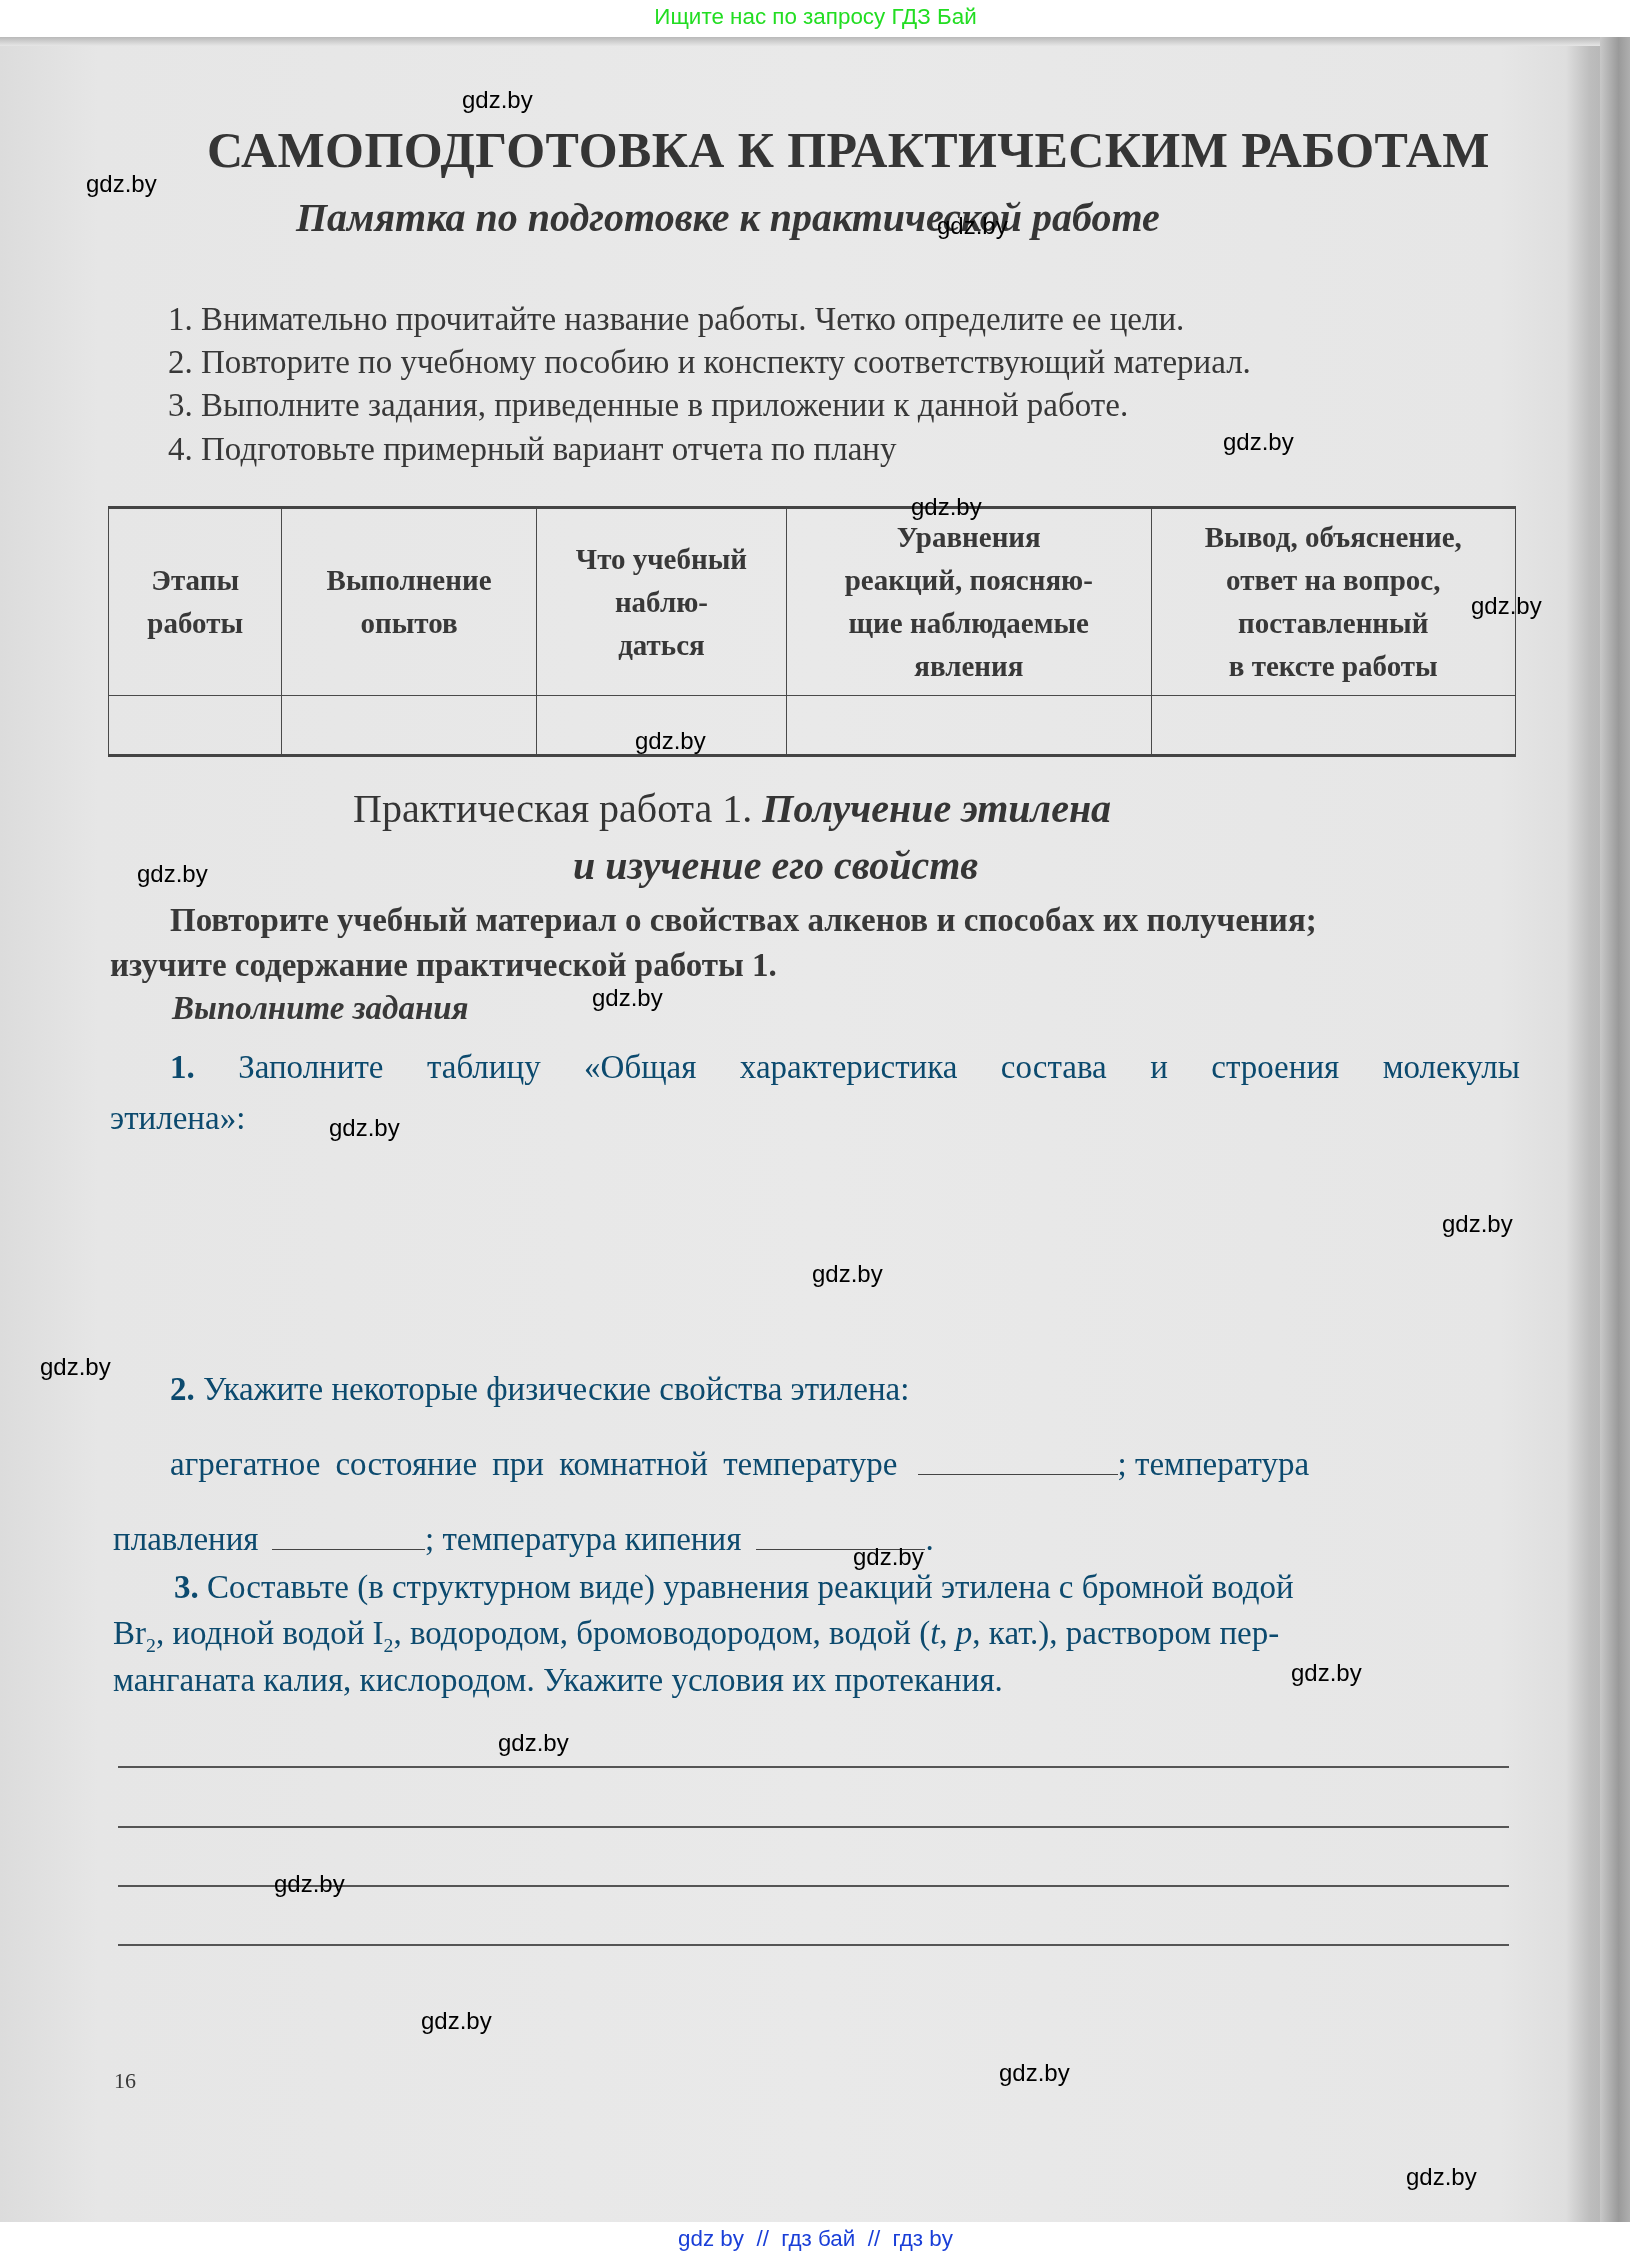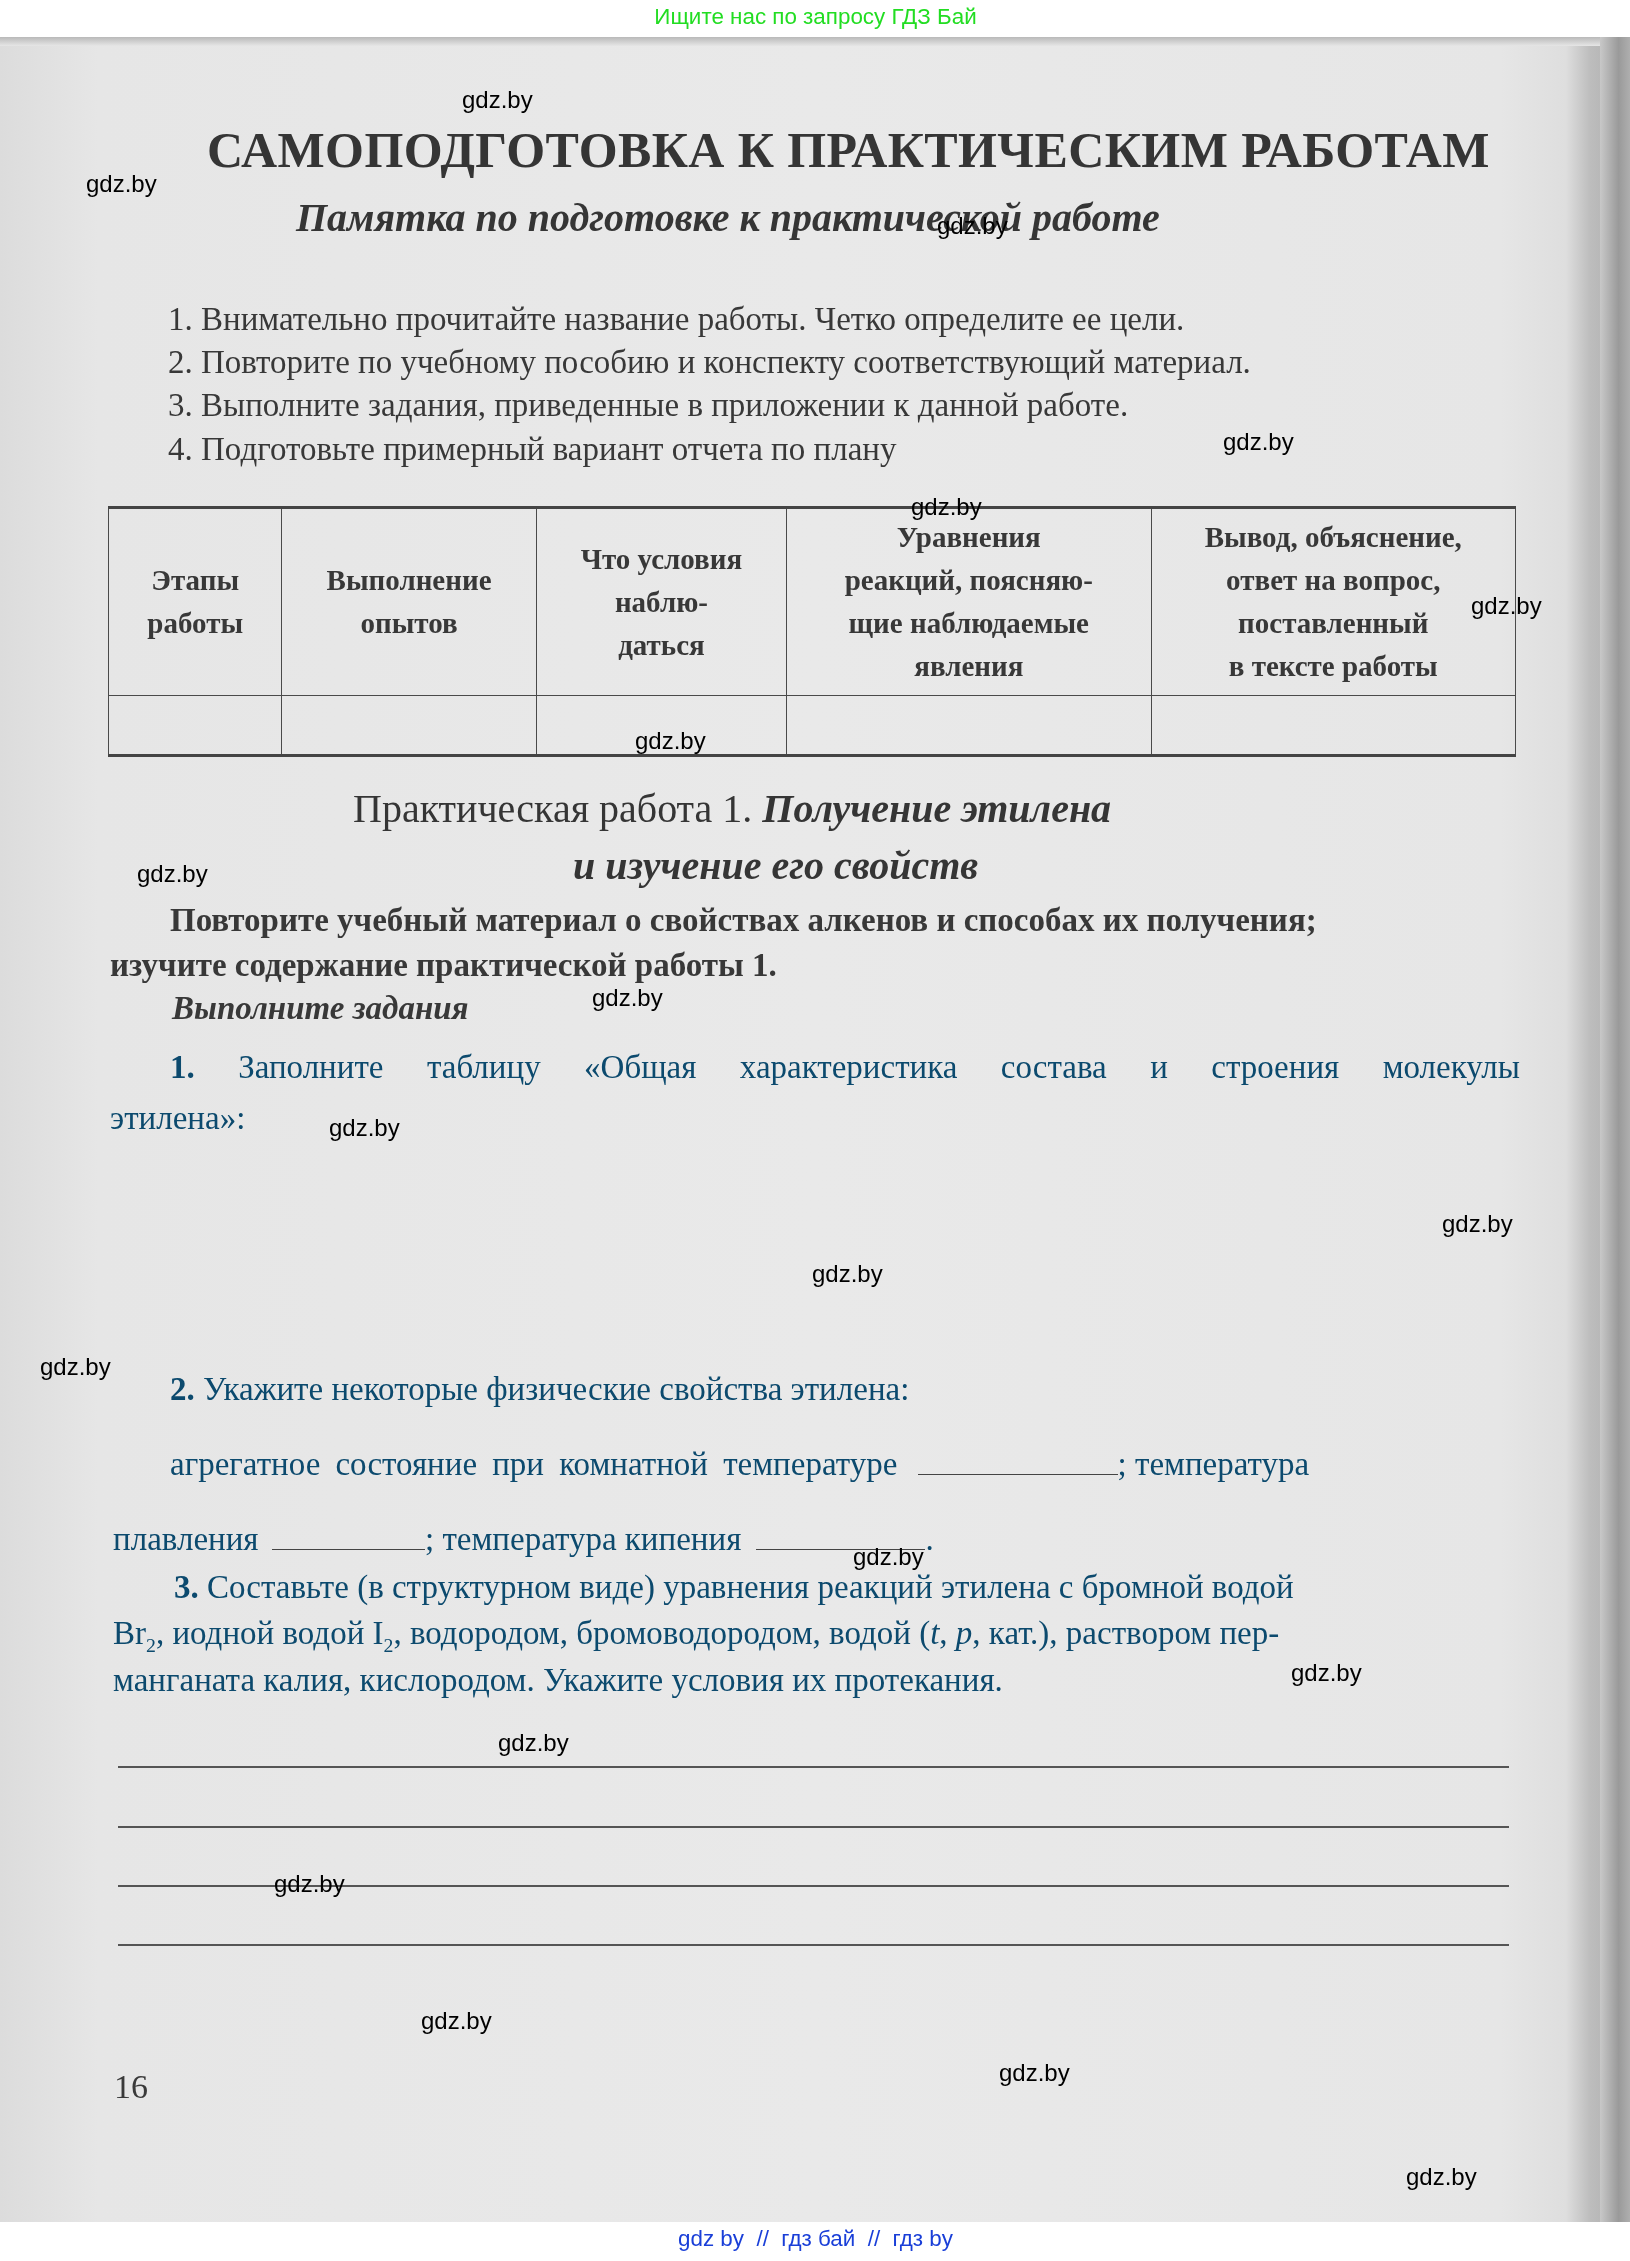--- a/index.html
+++ b/index.html
@@ -70,21 +70,21 @@
   }
   .body-line b { font-weight:bold; }
   .blank {
     display:inline-block; border-bottom:1.7px solid #444; height:31px; vertical-align:baseline;
   }
   .answer-line {
     position:absolute; left:118px; width:1391px; height:0;
     border-top:2.6px solid #555;
   }
   .page-number {
-    left:114px; top:2068px; font-size:34px; color:#3a3a3a;
+    left:114px; top:2068px; font-size:22px; color:#3a3a3a;
   }
   .watermark {
     position:absolute; font-family:"Liberation Sans","DejaVu Sans",sans-serif;
     font-size:24px; color:#000000; white-space:nowrap;
   }
   .bottom-banner {
     position:absolute; left:0; top:2222px; width:1631px; height:39px;
     background:#ffffff; text-align:center;
     font-family:"Liberation Sans","DejaVu Sans",sans-serif;
     font-size:22.4px; line-height:33px; color:#1a3fd8;
@@ -116,21 +116,21 @@
       <tr class="hdr" style="height:188px;">
     <td style="width:162px;">
       <div>Этапы</div>
       <div>работы</div>
     </td>
     <td style="width:243px;">
       <div>Выполнение</div>
       <div>опытов</div>
     </td>
     <td style="width:239px;">
-      <div>Что условия</div>
+      <div>Что учебный</div>
       <div>наблю-</div>
       <div>даться</div>
     </td>
     <td style="width:353px;">
       <div>Уравнения</div>
       <div>реакций, поясняю-</div>
       <div>щие наблюдаемые</div>
       <div>явления</div>
     </td>
     <td>

